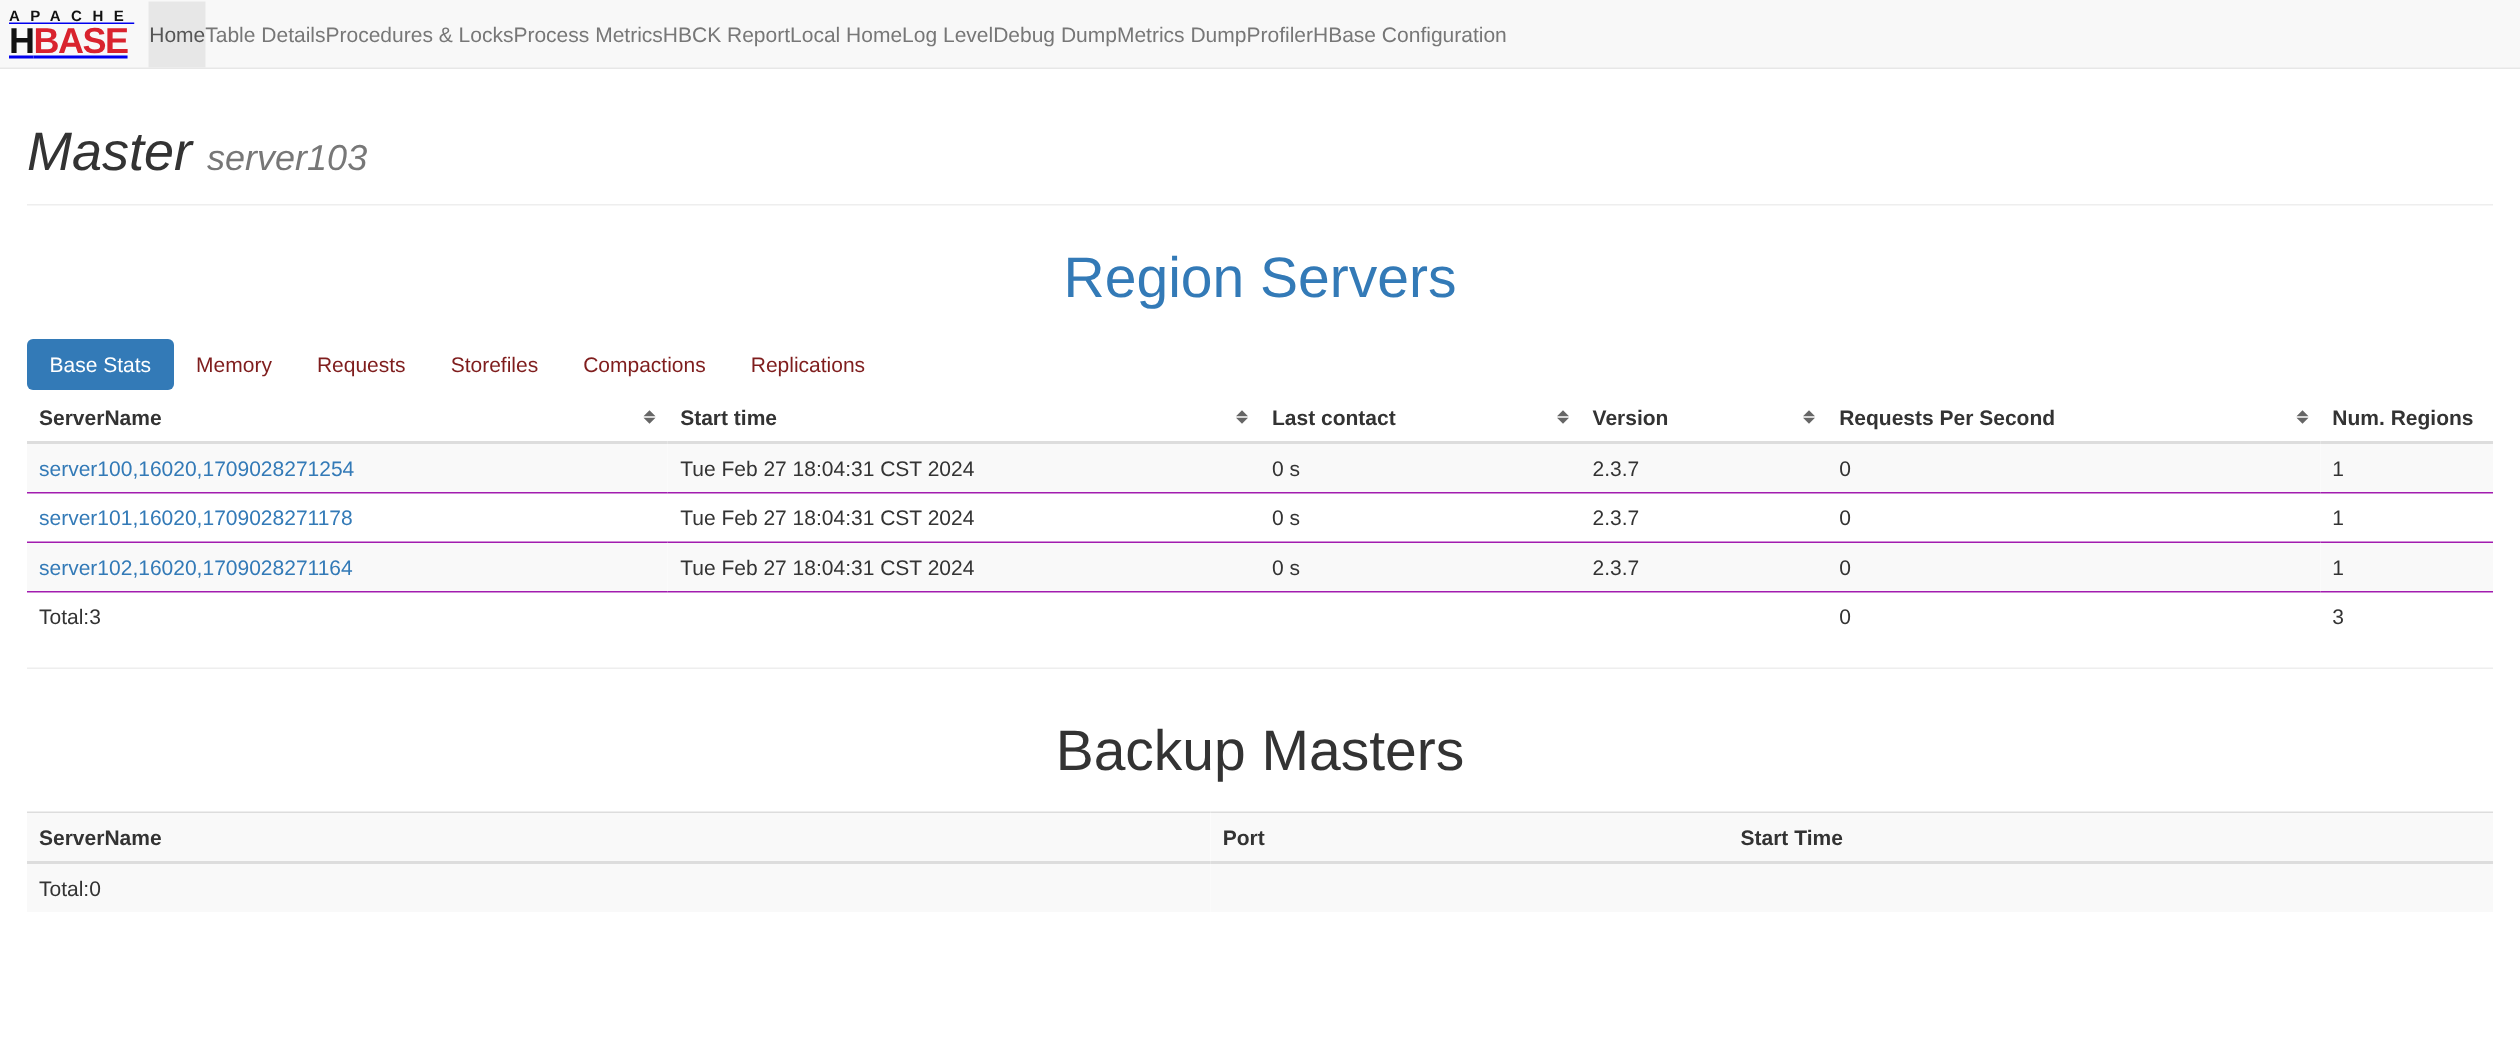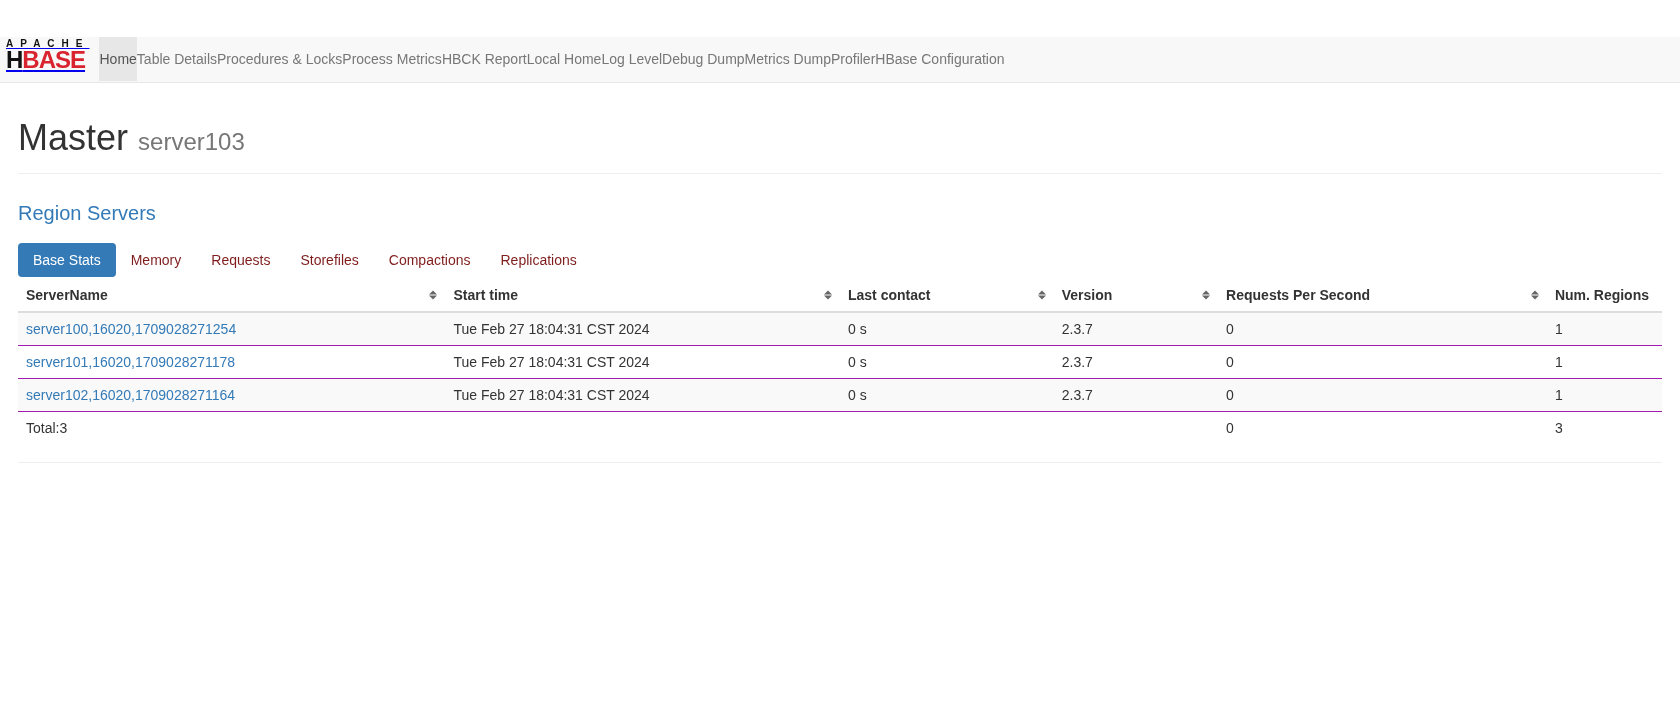--- a/index.html
+++ b/index.html
@@ -7,23 +7,22 @@
     font-family: "Helvetica Neue", Helvetica, Arial, sans-serif;
     font-size: 14px;
     color: #333;
     background: #fff;
   }
   
   .navbar {
     background: #f8f8f8;
     border-bottom: 1px solid #e7e7e7;
     display: flex;
-    align-items: flex-start;
+    align-items: center;
     min-height: 46px;
-    margin-top: 37px;
   }
   .navbar-brand {
     display: flex;
     align-items: center;
     padding: 2px 10px 2px 6px;
   }
   .navbar-nav {
     display: flex;
     list-style: none;
   }
@@ -66,32 +65,34 @@
   
   .page-header {
     padding: 34px 0 14px 0;
     border-bottom: 1px solid #eee;
     margin-bottom: 28px;
   }
   .page-header h1 {
     font-size: 36px;
     font-weight: 500;
     color: #333;
+    font-style: italic;
   }
   .page-header h1 small {
     font-size: 24px;
     color: #777;
     font-weight: 400;
   }
 
   
   .section h2 {
-    font-size: 20px;
+    font-size: 38px;
     font-weight: 500;
     margin-bottom: 18px;
+    text-align: center;
   }
   .section h2.link-style { color: #337ab7; }
   .section h2.dark { color: #333; }
 
   
   .nav-pills {
     display: flex;
     list-style: none;
     margin-bottom: 2px;
   }
@@ -315,14 +316,34 @@
             <td></td>
           <td>0</td>
           <td>3</td>
         </tr>
       </tbody>
     </table>
   </div>
 
   <hr class="sep">
 
+  <div class="section">
+    <h2 class="dark">Backup Masters</h2>
+
+    <table class="backup-table">
+      <thead>
+        <tr>
+          <th style="width:48%">ServerName</th>
+          <th style="width:21%">Port</th>
+          <th style="width:31%">Start Time</th>
+        </tr>
+      </thead>
+      <tbody>
+        <tr>
+          <td>Total:0</td>
+          <td></td>
+            <td></td>
+        </tr>
+      </tbody>
+    </table>
+  </div>
 
 </div>
 
 </body></html>

